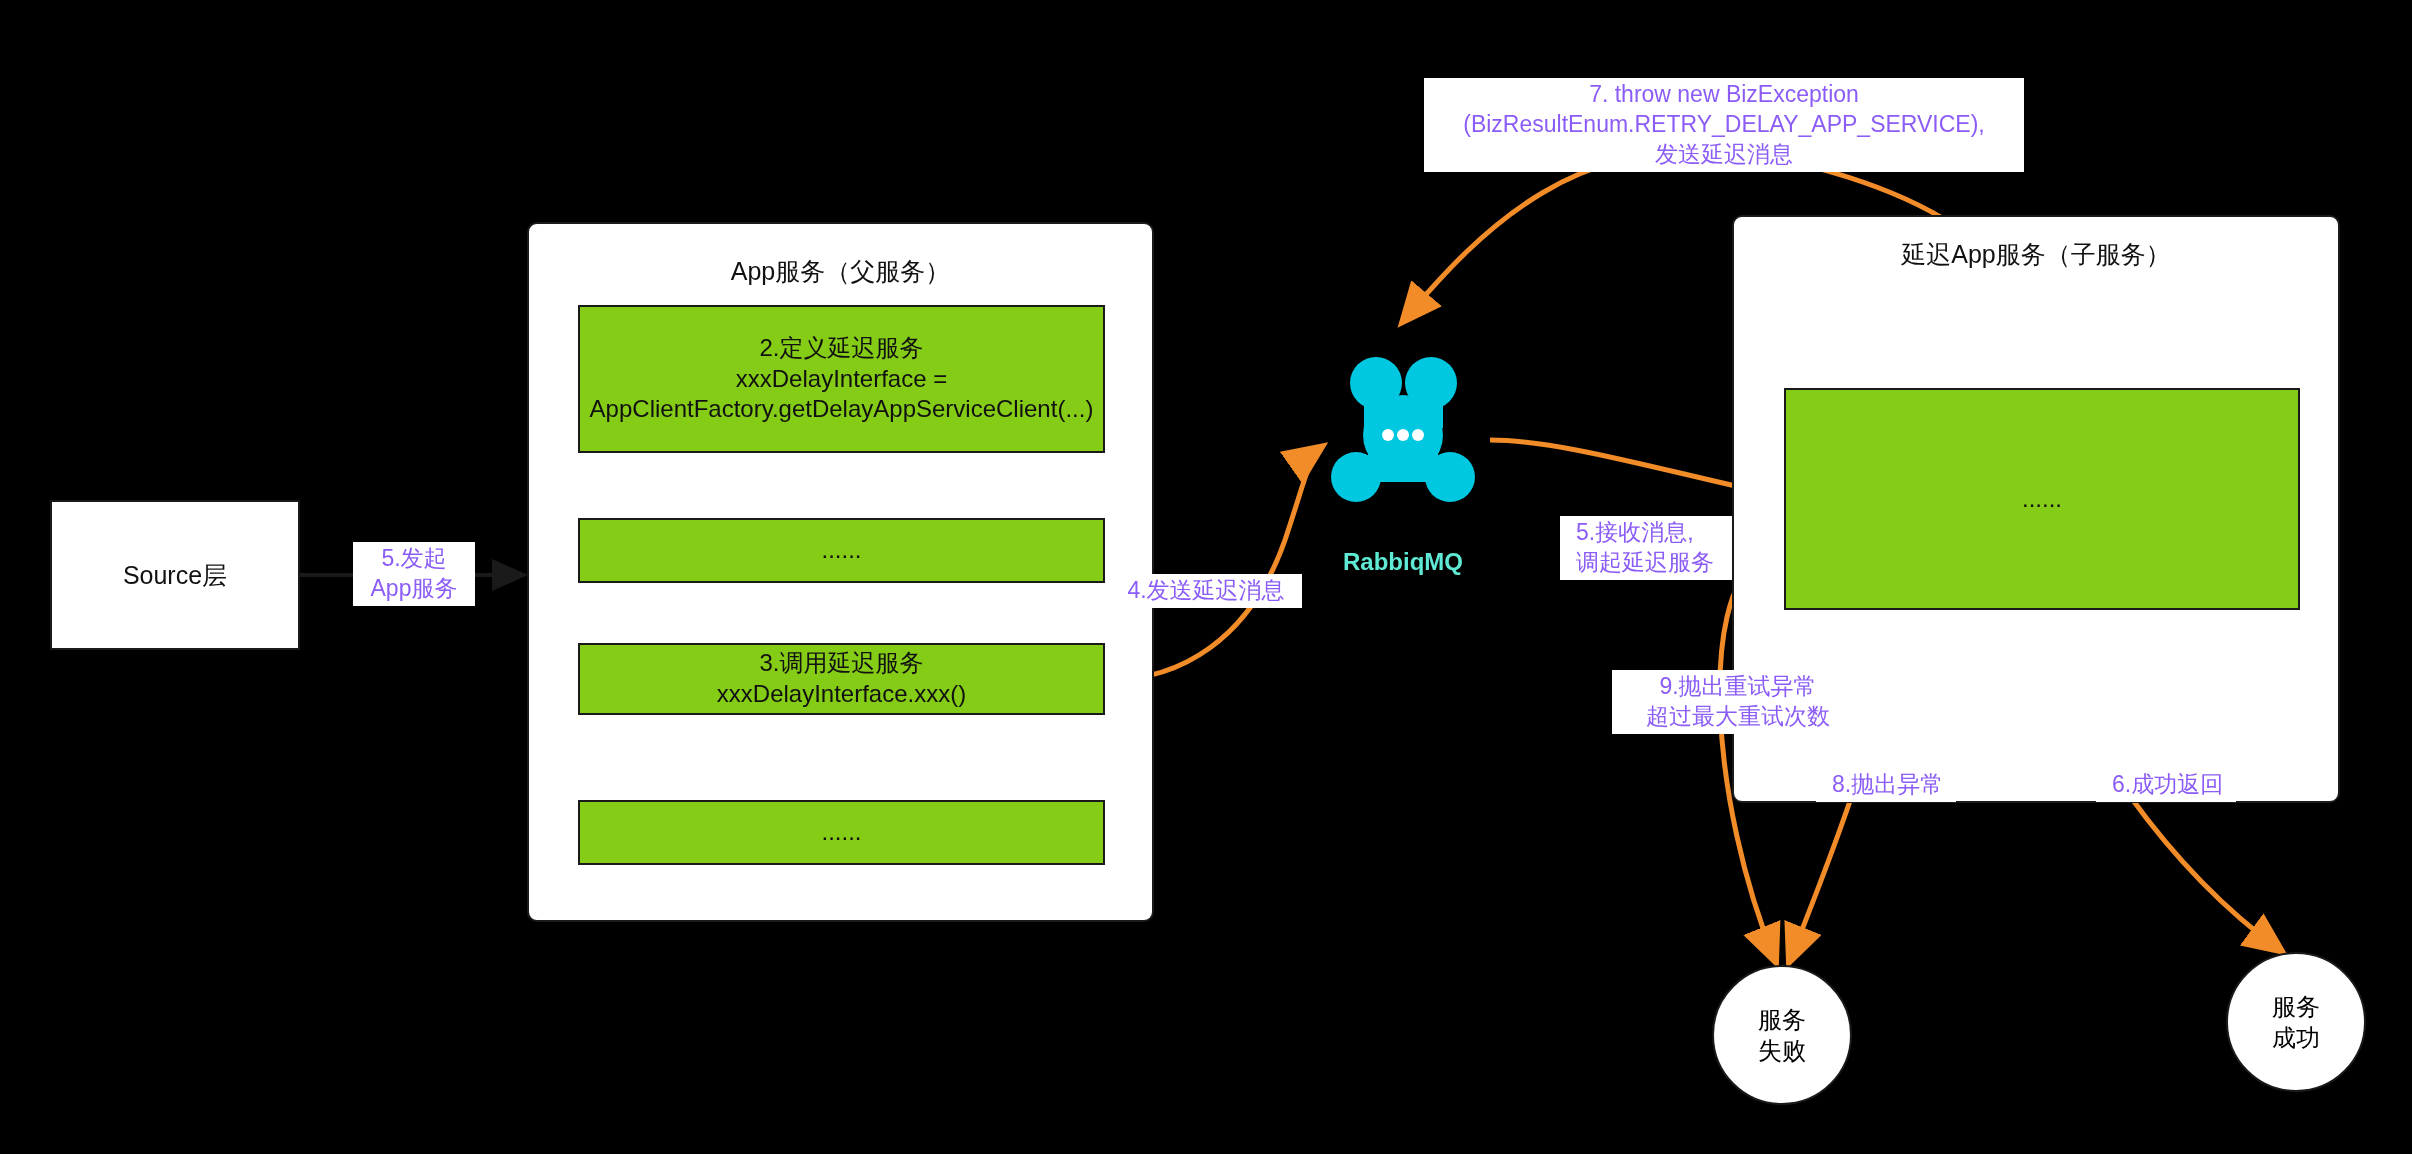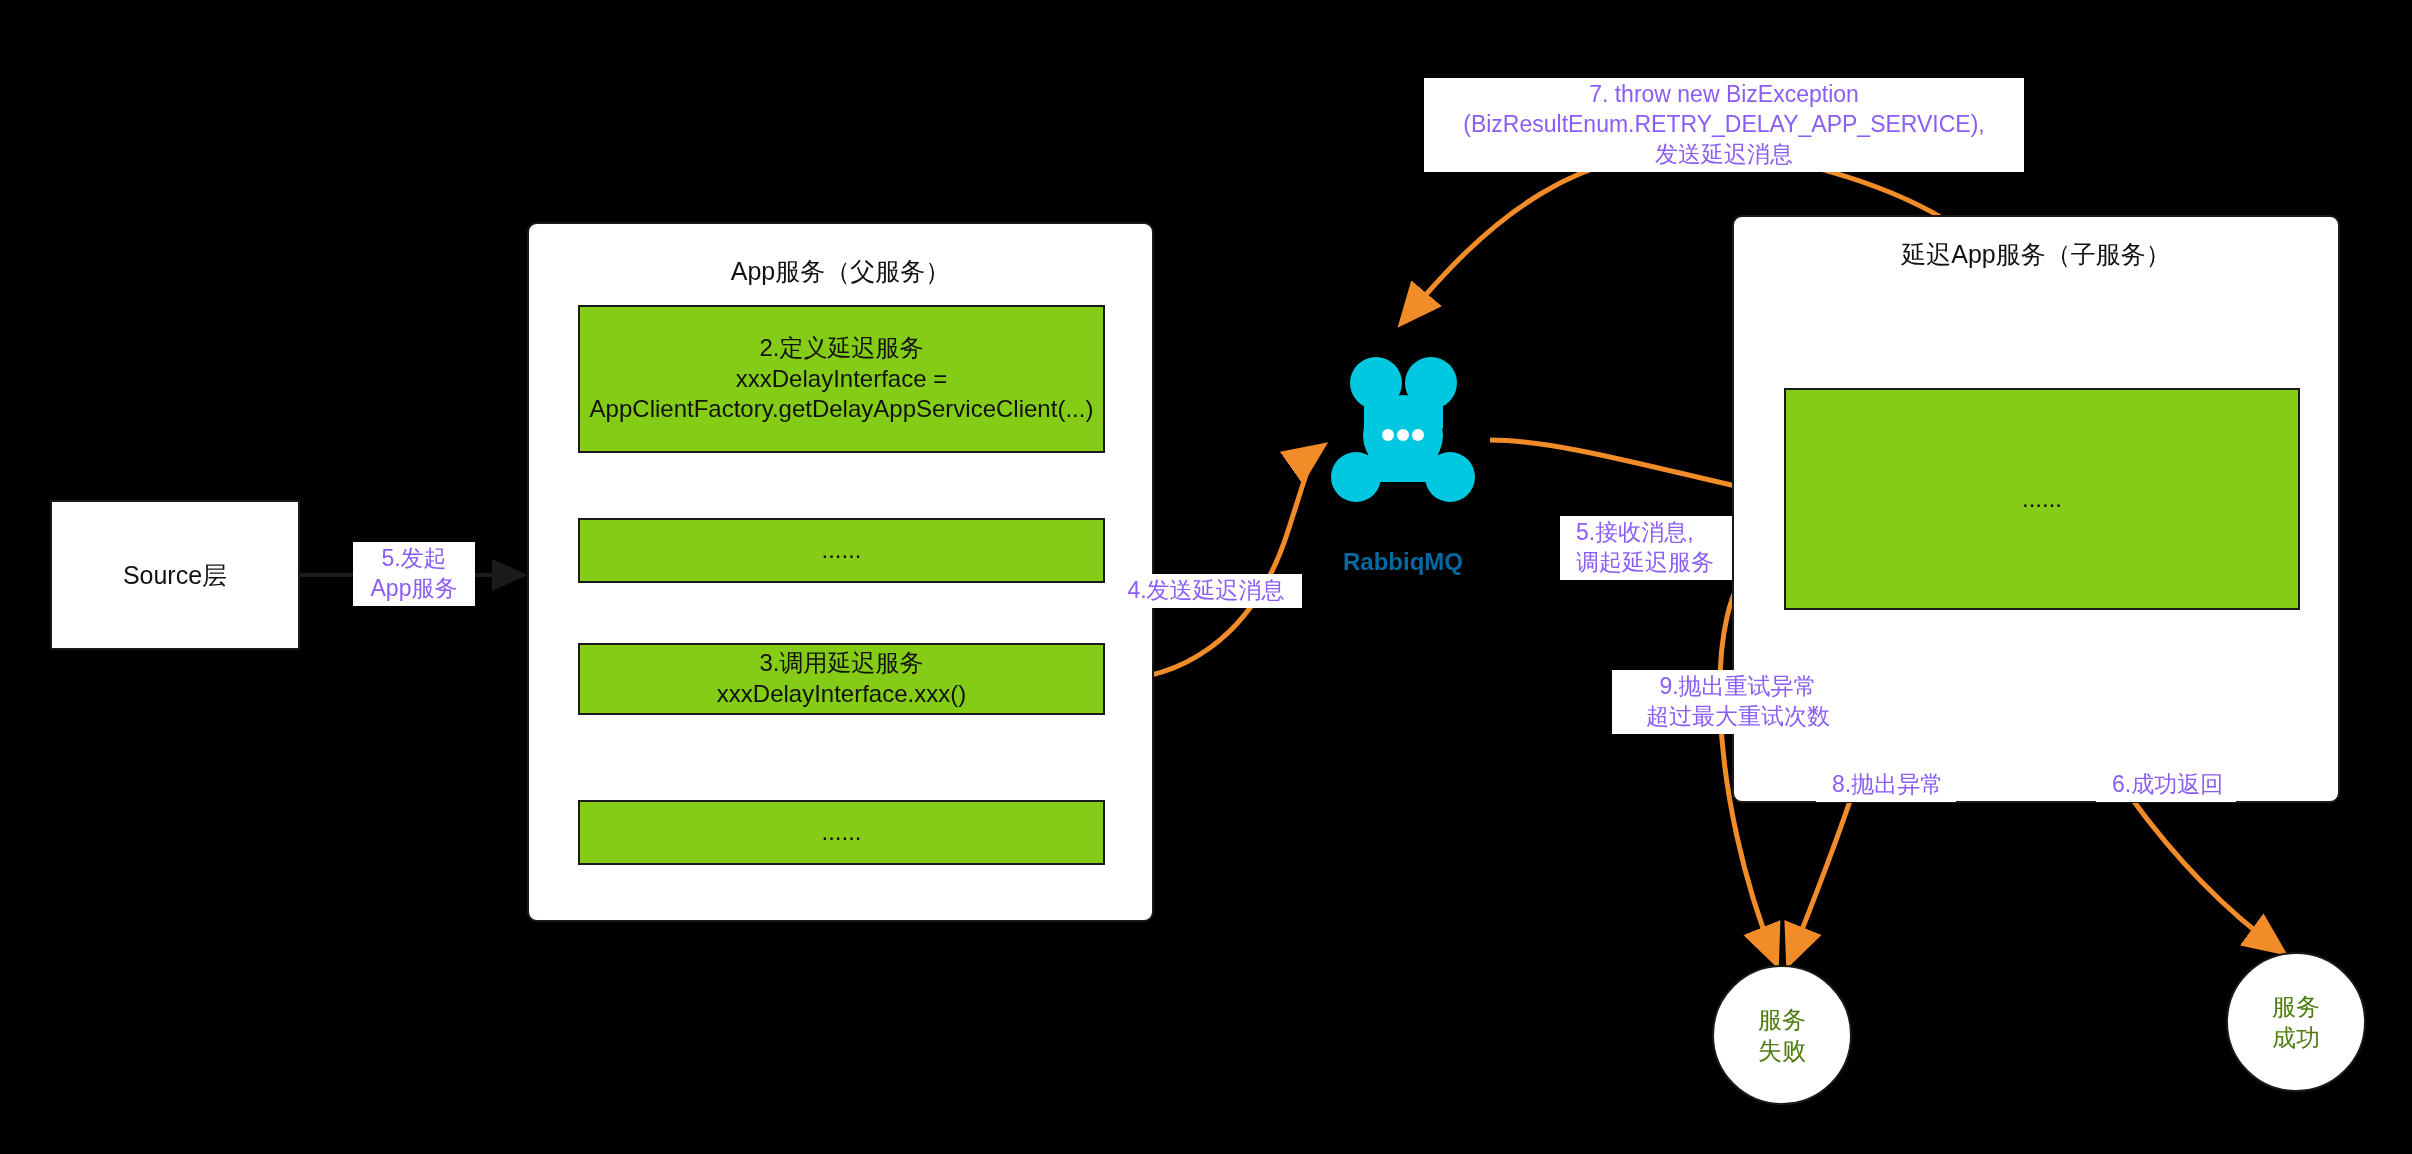--- a/index.html
+++ b/index.html
@@ -66,38 +66,38 @@
   .circle {
     position: absolute;
     background: #ffffff;
     border: 2px solid #1a1a1a;
     border-radius: 50%;
     box-sizing: border-box;
     display: flex;
     align-items: center;
     justify-content: center;
     text-align: center;
-    color: #4d7c0f;
+    color: #000000;
     font-size: 24px;
     line-height: 1.3;
   }
   .edge-label {
     position: absolute;
     background: #ffffff;
     color: #8b5cf6;
     font-size: 23px;
     line-height: 1.3;
     text-align: center;
     padding: 2px 16px;
     box-sizing: border-box;
     white-space: pre;
   }
   .rabbit-label {
     position: absolute;
-    color: #0369a1;
+    color: #5eead4;
     font-size: 24px;
     font-weight: bold;
     text-align: center;
     width: 220px;
   }
   .rabbit-logo {
     position: absolute;
     pointer-events: none;
   }
 </style>

